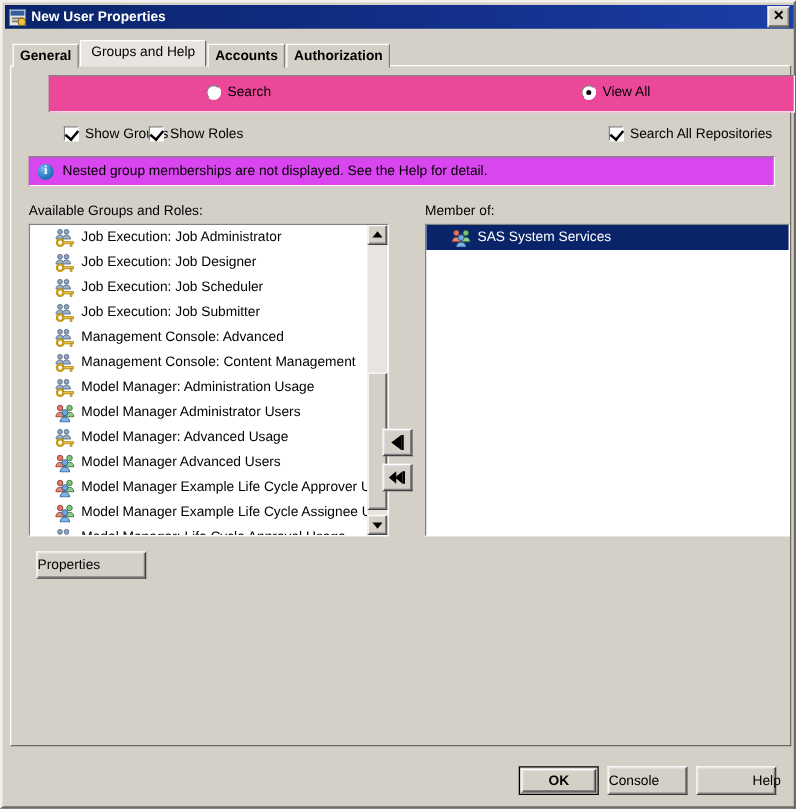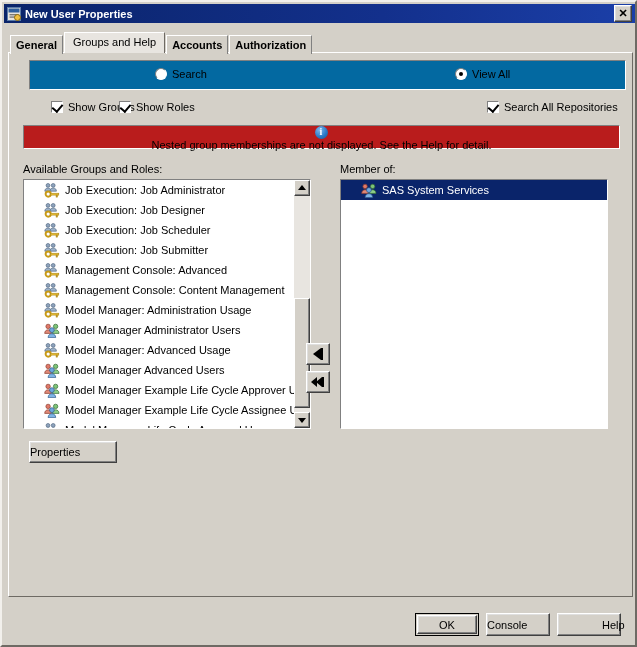--- a/index.html
+++ b/index.html
@@ -74,22 +74,22 @@
     border-right:1px solid #6e6a64;border-bottom:1px solid #6e6a64;
     box-sizing:border-box;
   }
   .sunken{
     border-top:1px solid #808080;border-left:1px solid #808080;
     border-right:1px solid #ffffff;border-bottom:1px solid #ffffff;
     box-sizing:border-box;
   }
   
   .radio-panel{
-    position:absolute;left:20px;top:7px;width:597px;height:30px;
-    background:#0369a1;
+    position:absolute;left:30px;top:7px;width:597px;height:30px;
+    background:#ec4899;
   }
   .radio-opt{
     position:absolute;top:7px;display:flex;align-items:center;cursor:default;
   }
   .radio{
     width:12px;height:12px;border-radius:50%;
     background:#ffffff;
     border-top:1px solid #808080;border-left:1px solid #808080;
     border-right:1px solid #ffffff;border-bottom:1px solid #ffffff;
     box-sizing:border-box;margin-right:5px;position:relative;flex:0 0 auto;
@@ -108,21 +108,21 @@
     box-sizing:border-box;margin-right:5px;position:relative;flex:0 0 auto;
   }
   .cbox.on::after{
     content:"";position:absolute;left:2px;top:0px;width:5px;height:8px;
     border-right:2px solid #000;border-bottom:2px solid #000;
     transform:rotate(40deg);
   }
   
   .infobar{
     position:absolute;left:14px;top:72px;width:597px;height:24px;
-    background:#b91c1c;display:flex;align-items:center;flex-direction:column;
+    background:#d946ef;display:flex;align-items:center;
   }
   .info-icon{
     width:13px;height:13px;border-radius:50%;margin-left:6px;margin-right:7px;
     background:radial-gradient(circle at 35% 30%,#7fb8ee 0%,#2a7bc8 55%,#15538f 100%);
     position:relative;flex:0 0 auto;
   }
   .info-icon::after{
     content:"i";position:absolute;left:0;right:0;top:-1px;text-align:center;
     color:#fff;font-size:10px;font-weight:bold;font-family:"Liberation Serif",serif;
     line-height:14px;
@@ -445,42 +445,42 @@
       </svg>
     </div>
     <div class="xfer" style="left:297px;top:318px;">
       <svg width="16" height="14" viewBox="0 0 16 14">
         <polygon points="7,2 7,12 1,7" fill="#000"></polygon>
         <polygon points="12,2 12,12 6,7" fill="#000"></polygon>
         <rect x="12" y="2" width="2" height="10" fill="#000"></rect>
       </svg>
     </div>
 
-    <div class="listbox sunken" style="left:331px;top:126px;width:268px;height:250px;">
+    <div class="listbox sunken" style="left:331px;top:126px;width:292px;height:250px;">
       <div class="list-inner" id="member-list">
           <div class="litem sel">
             <span class="licon"><svg width="16" height="16" viewBox="0 0 16 16">
                 <circle cx="4.1" cy="4.4" r="2.2" fill="#e07a6a" stroke="#8d3c2e" stroke-width="0.7"></circle>
                 <path d="M0.7 11.4c0-2.2 1.5-3.6 3.4-3.6s3.4 1.4 3.4 3.6z" fill="#e08a78" stroke="#8d3c2e" stroke-width="0.7"></path>
                 <circle cx="11.6" cy="4.4" r="2.2" fill="#7ec47a" stroke="#356d33" stroke-width="0.7"></circle>
                 <path d="M8.2 11.4c0-2.2 1.5-3.6 3.4-3.6s3.4 1.4 3.4 3.6z" fill="#8fd08a" stroke="#356d33" stroke-width="0.7"></path>
                 <circle cx="7.9" cy="8.1" r="2.4" fill="#6fa8e0" stroke="#2d5a8d" stroke-width="0.7"></circle>
                 <path d="M4.1 15.6c0-2.4 1.7-3.9 3.8-3.9s3.8 1.5 3.8 3.9z" fill="#7fb4e6" stroke="#2d5a8d" stroke-width="0.7"></path>
               </svg></span>
             <span>SAS System Services</span>
           </div>
         </div>
     </div>
 
     <div class="btn" style="left:20px;top:388px;width:88px;height:22px;">
       <span>Properties</span>
     </div>
   </div>
 
-  <div class="btn default" style="left:413px;top:611px;width:64px;height:23px;">
+  <div class="btn default" style="left:413px;top:611px;width:64px;height:23px;font-weight:bold;">
     <span class="inner">
       <span>OK</span>
     </span>
   </div>
   <div class="btn" style="left:484px;top:611px;width:64px;height:23px;">
     <span>Console</span>
   </div>
   <div class="btn" style="left:555px;top:611px;width:64px;height:23px;padding-left:44px;">
     <span>Help</span>
   </div>

